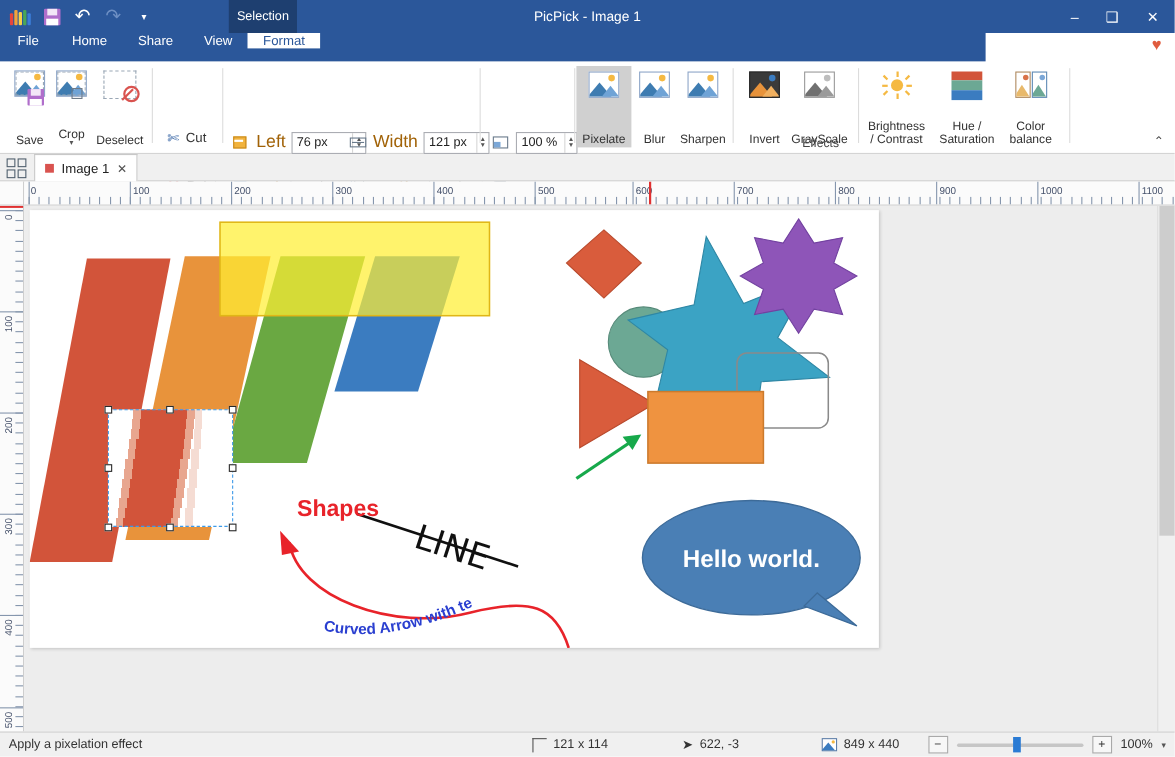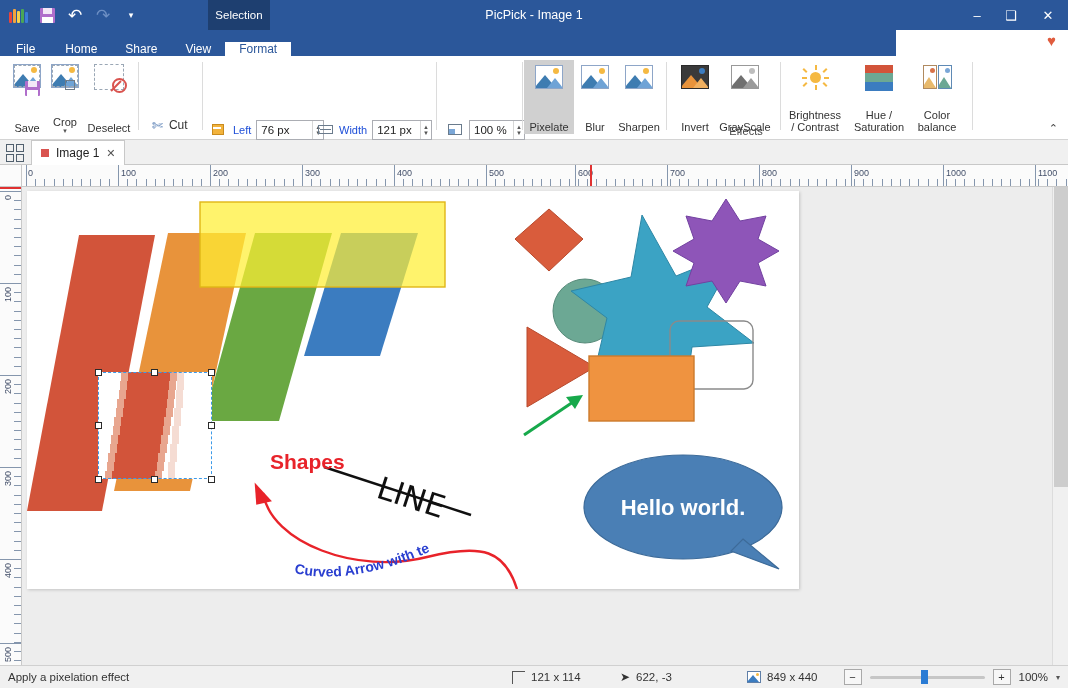--- a/index.html
+++ b/index.html
@@ -65,21 +65,21 @@
 
   
   .ribbonbar {
     position:absolute; left:0; top:30px; width:896px; height:26px; background:#2b579a;
   }
   .ctx-tab-group {
     position:absolute; left:208px; top:-30px; width:62px; height:30px;
     background:#1e3f70; color:#ffffff; font-size:11.5px;
     display:flex; align-items:center; justify-content:center;
   }
-  .tabs { position:absolute; left:0; top:0; height:26px; display:flex; align-items:flex-end; }
+  .tabs { position:absolute; left:0; top:0; height:26px; display:flex; align-items:flex-start; }
   .tab {
     padding: 0 14px; display:flex; align-items:center; color:#ffffff; font-size:12px;
   }
   .tab.ctx-active { background:#ffffff; color:#2b579a; }
 
   
   .ribbon {
     position:absolute; left:0; top:56px; width:1068px; height:84px;
     background:#ffffff; border-bottom:1px solid #d4d4d4;
   }
@@ -105,21 +105,21 @@
     border-left:8px solid transparent; border-right:8px solid transparent; border-bottom:10px solid #6fa3d6;
   }
   .dashbox { position:absolute; inset:0; border:1px dashed #9aa7b5; }
 
   .smallbtn {
     position:absolute; height:22px; display:flex; align-items:center; gap:6px;
     font-size:12px; color:#333333; padding:0 4px;
   }
 
   .fieldrow { position:absolute; display:flex; align-items:center; gap:5px; }
-  .fieldrow .flabel { font-size:11px; color:#1d4ed8; }
+  .fieldrow .flabel { font-size:16px; color:#a16207; }
   .spin {
     display:flex; align-items:stretch; height:20px; border:1px solid #abadb3; background:#ffffff;
   }
   .spin input {
     border:0; outline:0; width:100%; height:100%; font-size:11.5px; color:#222222;
     padding:0 4px; font-family:"Liberation Sans", sans-serif; background:transparent;
   }
   .spin .arrows {
     width:14px; border-left:1px solid #d6d6d6; display:flex; flex-direction:column;
     align-items:center; justify-content:center; color:#555555; font-size:6px; line-height:6px;
@@ -872,21 +872,21 @@
     <div class="scrollbar-v">
       <div class="thumb"></div>
     </div>
   </div>
 
   <div class="statusbar">
     <div class="sb-item" style="left:8px;">
       <span>Apply a pixelation effect</span>
     </div>
 
-    <div class="sb-item" style="left:512px;text-align:center;">
+    <div class="sb-item" style="left:484px;text-align:center;">
       <span style="display:inline-block; width:13px; height:13px; border-top:1.5px solid #555; border-left:1.5px solid #555;"></span>
       <span>121 x 114</span>
     </div>
 
     <div class="sb-item" style="left:620px;">
       <span style="font-size:12px; color:#333;">➤</span>
       <span>622, -3</span>
     </div>
 
     <div class="sb-item" style="left:747px;">

